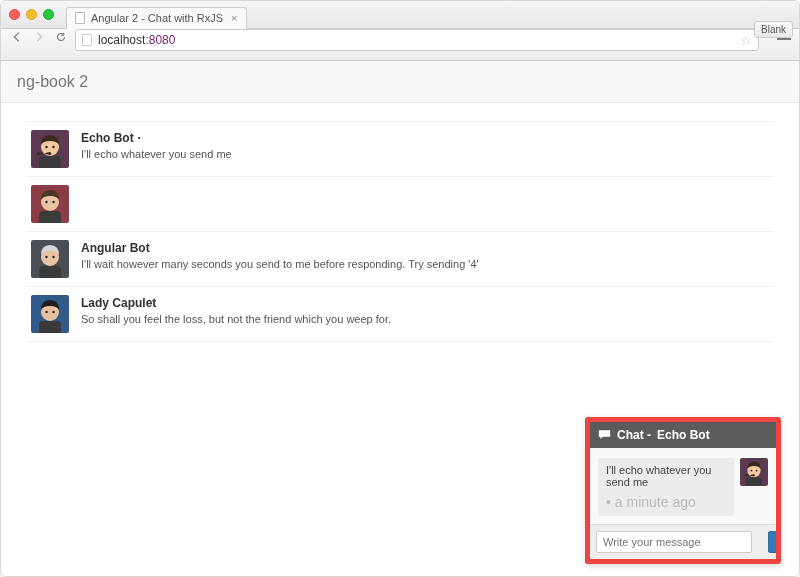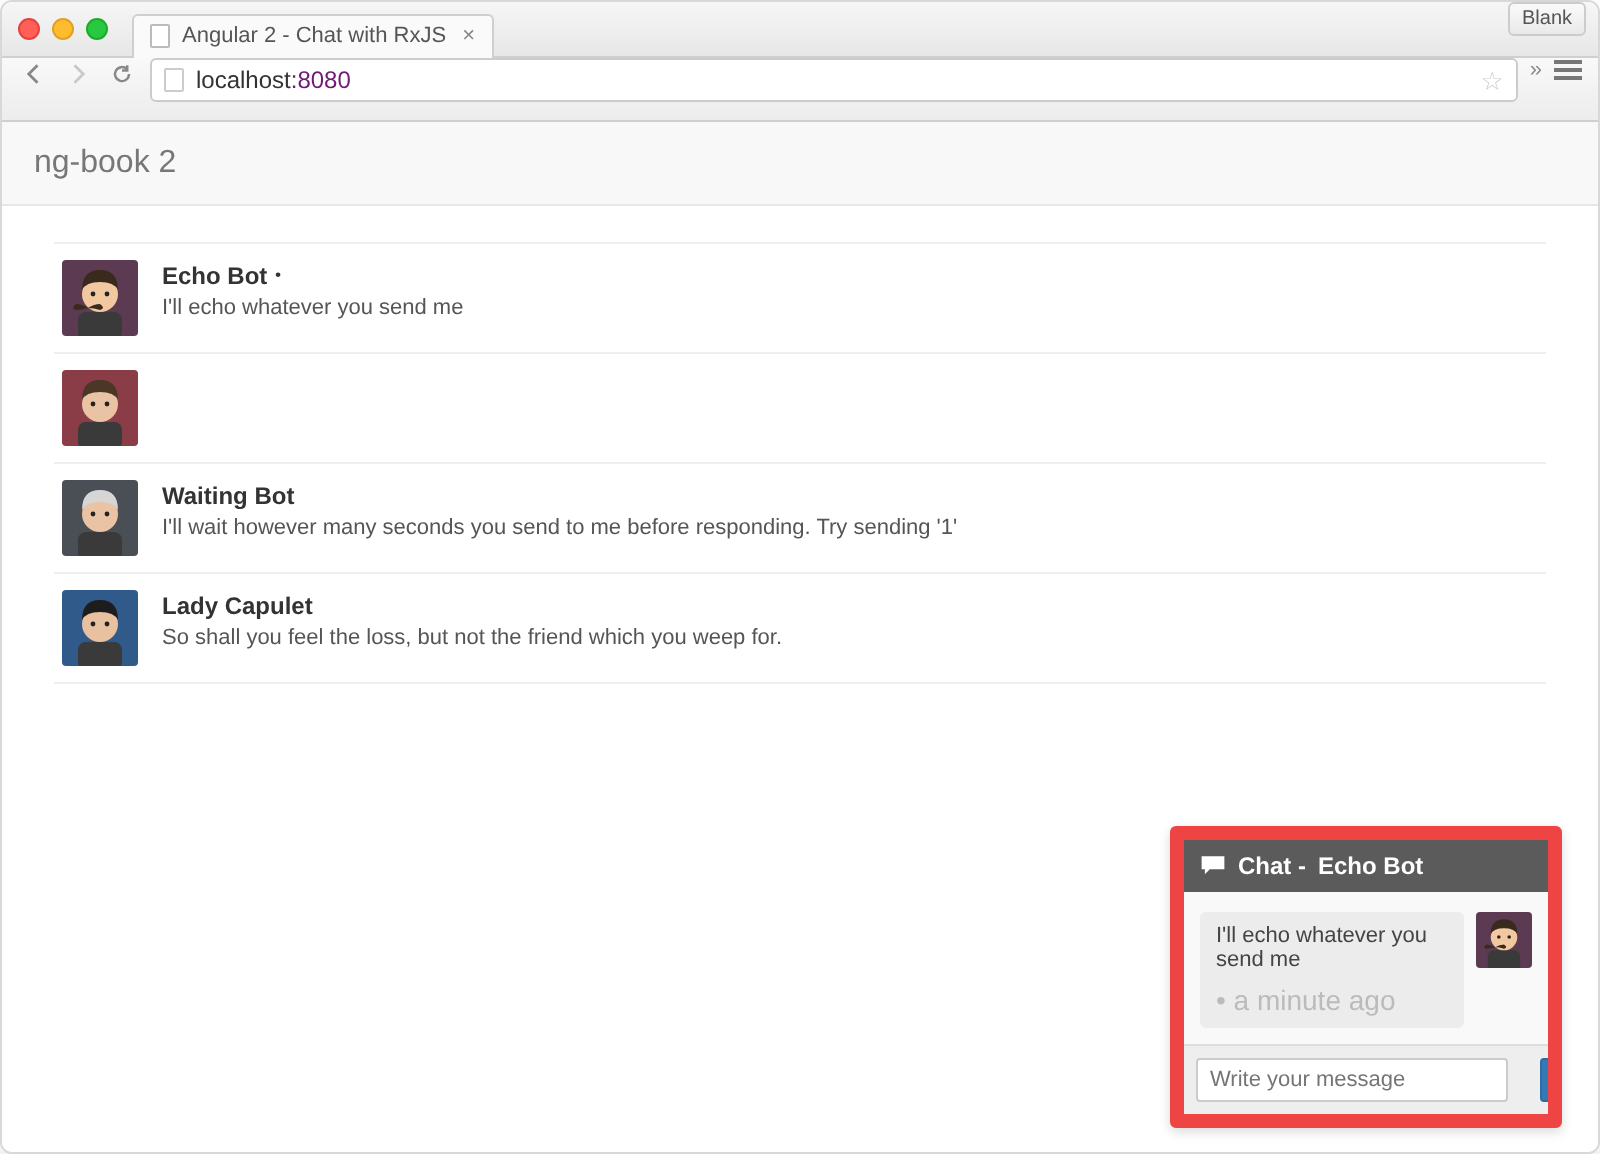--- a/index.html
+++ b/index.html
@@ -23,21 +23,21 @@
   .tl-max   { background: #28c940; border: 1px solid #1aab29; }
   .tab {
     display: flex; align-items: center; gap: 6px;
     background: #fafafa; border: 1px solid #cfcfcf; border-bottom: none;
     height: 22px; padding: 0 8px; font-size: 11px; color: #555;
     border-radius: 3px 3px 0 0; margin-top: 6px;
   }
   .tab .doc-icon { width: 10px; height: 12px; border: 1px solid #bbb; border-radius: 1px; position: relative; background:#fff;}
   .tab .x { color: #888; font-size: 11px; margin-left: 2px;}
   .blank-btn {
-    position: absolute; right: 6px; top: 0;
+    position: absolute; right: 6px; top: 20px;
     background: linear-gradient(#fafafa,#e9e9e9); border: 1px solid #ccc;
     font-size: 10px; padding: 2px 6px; border-radius: 3px; color:#555;
   }
   .toolbar {
     height: 32px; background: linear-gradient(#f9f9f9,#ececec);
     border-bottom: 1px solid #cfcfcf;
     display: flex; align-items: flex-start; gap: 6px; padding: 0 8px;
   }
   .nav-icon { width: 16px; height: 16px; display:flex; align-items:center; justify-content:center; color:#777; }
   .nav-icon svg { display:block; }
@@ -83,21 +83,21 @@
   }
   .avatar svg { width:100%; height:100%; display:block;}
   .thread-body { padding-top:1px; }
   .thread-name { font-size:12px; font-weight:bold; color:#333; display:flex; align-items:center; gap:4px;}
   .thread-msg { font-size:11px; color:#555; margin-top:2px; line-height:1.35;}
   .dot { font-size:8px; line-height:8px; color:#333;}
 
   
   .chatw {
     position:absolute; right:18px; bottom:14px; width:196px;
-    border:7px solid #ef4444; border-radius:3px; overflow:hidden;
+    border:5px solid #ef4444; border-radius:3px; overflow:hidden;
     background:#a16207; box-shadow:0 2px 6px rgba(0,0,0,0.15);
     font-size:11px;
   }
   .chatw-header {
     background:#5b5b5b; color:#fff; padding:6px 8px; display:flex; align-items:center; gap:6px;
     font-size:12px; font-weight:bold;
   }
   .chat-icon { width:13px; height:12px; }
   .chatw-body { background:#f9f9f9; padding:10px 8px 8px 8px; }
   .bubble-row { display:flex; gap:6px; align-items:flex-start; }
@@ -214,22 +214,22 @@
             <svg viewBox="0 0 38 38">
               <rect width="38" height="38" fill="#4a4f55"></rect>
               <rect x="8" y="26" width="22" height="14" rx="4" fill="#3a3a3a"></rect>
               <circle cx="19" cy="17" r="9" fill="#e9c3a3"></circle>
               <path d="M10 15 q0 -10 9 -10 q9 0 9 10 q-2 -4 -9 -4 q-7 0 -9 4" fill="#d6d6d6"></path>
               <circle cx="15.5" cy="17" r="1.2" fill="#222"></circle>
               <circle cx="22.5" cy="17" r="1.2" fill="#222"></circle>
             </svg>
           </div>
           <div class="thread-body">
-            <div class="thread-name">Waiting Bot</div>
-            <div class="thread-msg">I'll wait however many seconds you send to me before responding. Try sending '1'</div>
+            <div class="thread-name">Angular Bot</div>
+            <div class="thread-msg">I'll wait however many seconds you send to me before responding. Try sending '4'</div>
           </div>
         </div>
         <div class="thread">
           <div class="avatar">
             <svg viewBox="0 0 38 38">
               <rect width="38" height="38" fill="#2f5a8a"></rect>
               <rect x="8" y="26" width="22" height="14" rx="4" fill="#3a3a3a"></rect>
               <circle cx="19" cy="17" r="9" fill="#e8c1a0"></circle>
               <path d="M10 15 q0 -10 9 -10 q9 0 9 10 q-2 -4 -9 -4 q-7 0 -9 4" fill="#1d1d1d"></path>
               <circle cx="15.5" cy="17" r="1.2" fill="#222"></circle>

